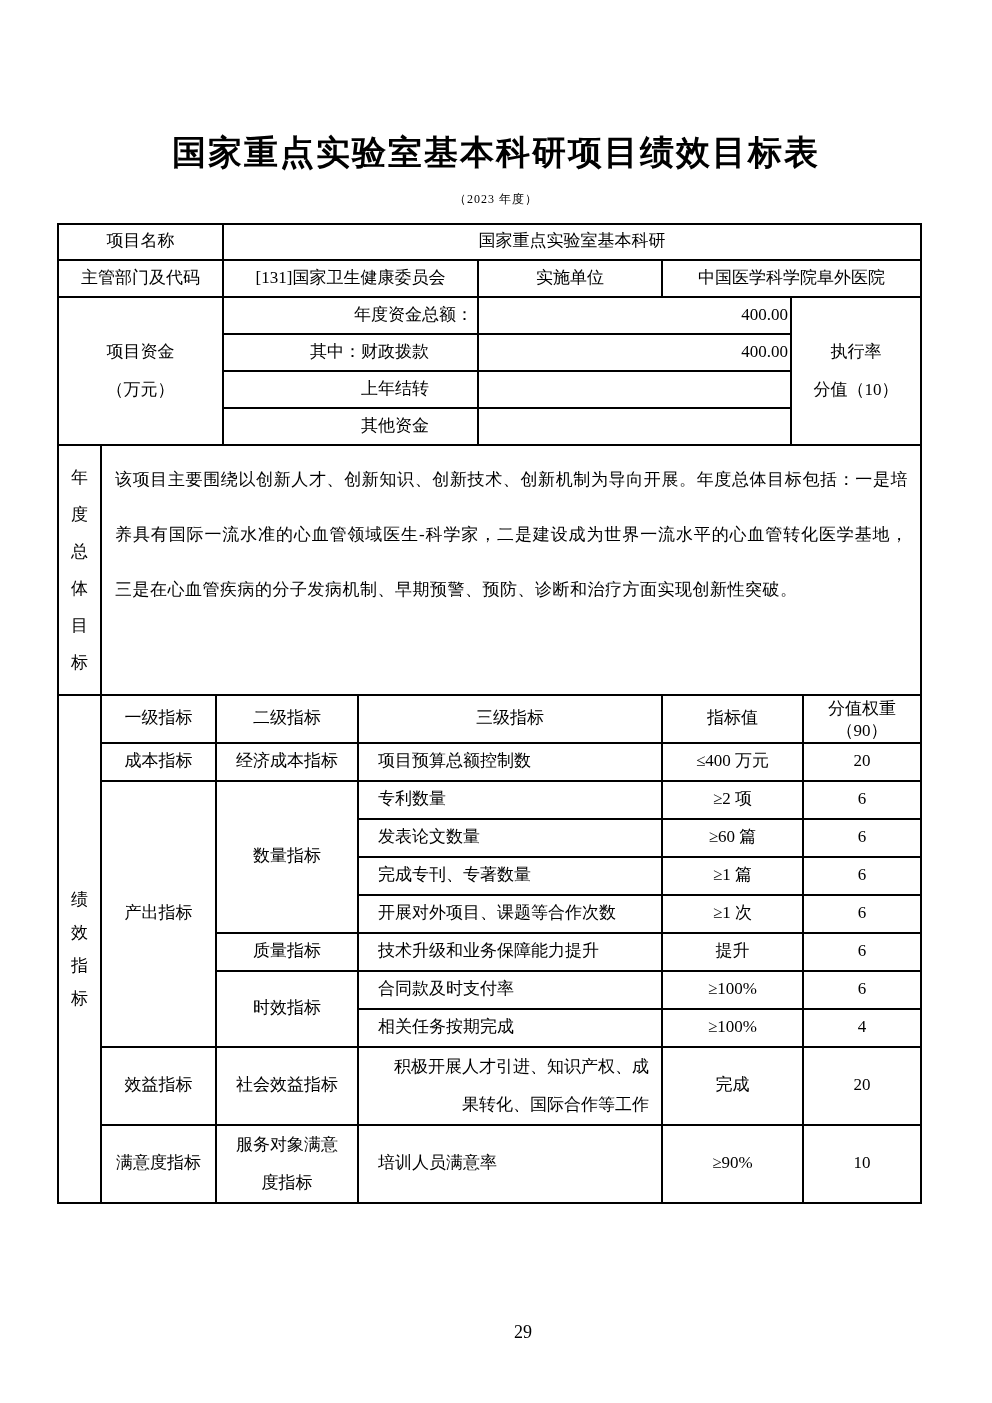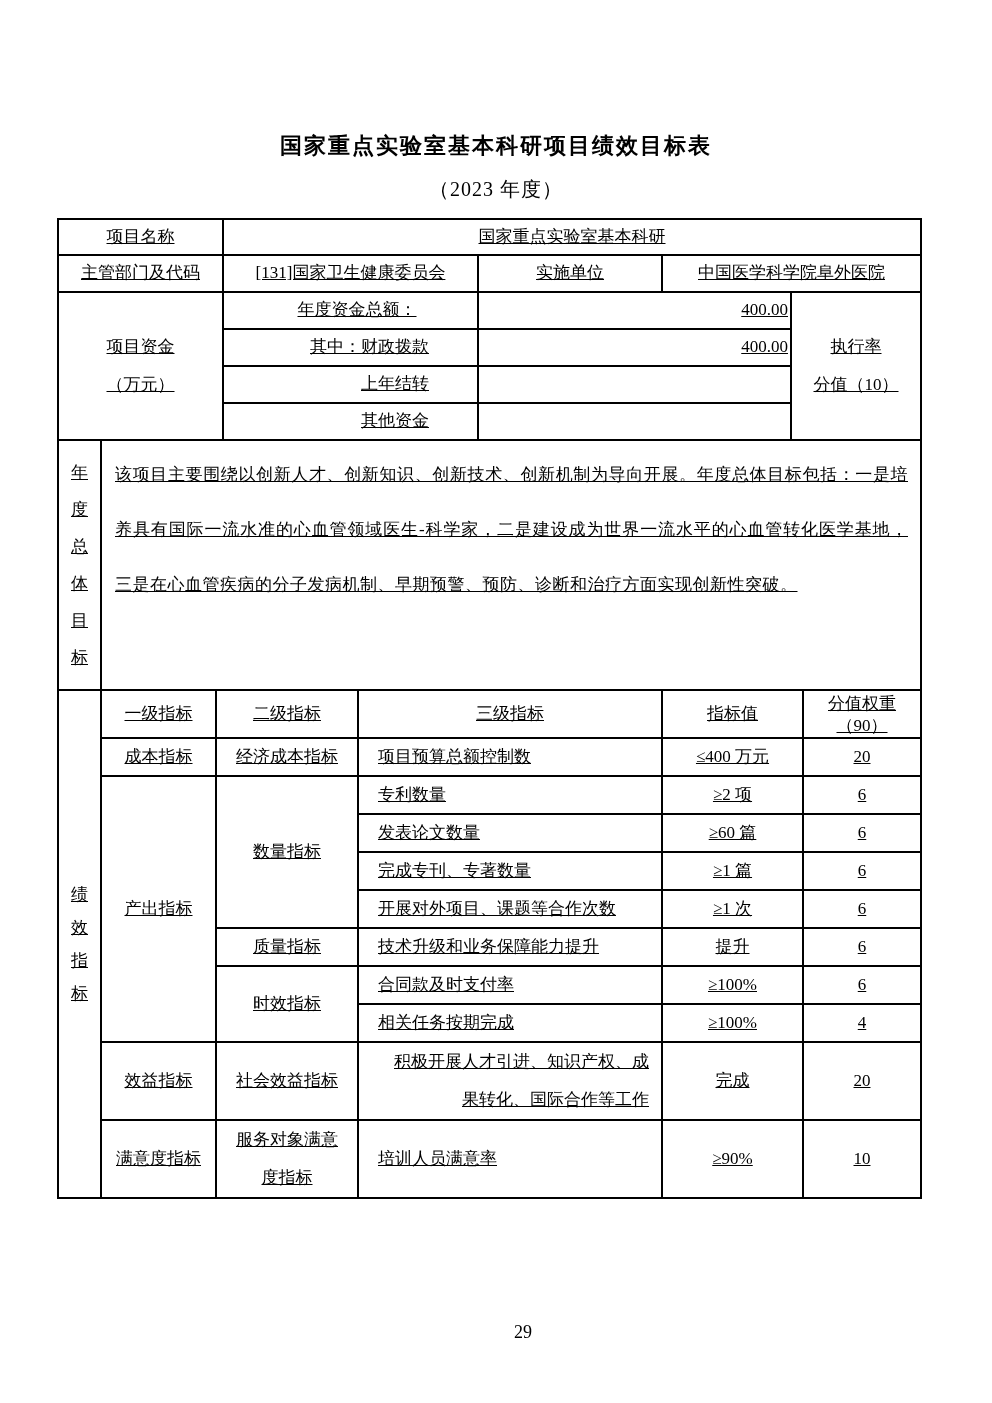--- a/index.html
+++ b/index.html
@@ -13,35 +13,34 @@
     height: 1403px;
     background: #ffffff;
     color: #000000;
     font-family: "Liberation Serif", "DejaVu Serif", serif;
     overflow: hidden;
   }
   .doc-title {
     margin: 0;
     padding-top: 133px;
     text-align: center;
-    font-size: 22px;
+    font-size: 34px;
     font-weight: bold;
     letter-spacing: 2px;
     line-height: 1.2;
   }
   .doc-subtitle {
     margin-top: 17px;
     text-align: center;
-    font-size: 20px;
+    font-size: 12px;
     letter-spacing: 1px;
   }
   .table-wrap {
     margin: 15px 0 0 57px;
     width: 863px;
-    text-decoration: underline;
   }
   table {
     border-collapse: collapse;
     table-layout: fixed;
     width: 863px;
     font-size: 17px;
   }
   table.t2, table.t3 { margin-top: -2px; }
   td {
     border: 2px solid #000000;
@@ -53,21 +52,21 @@
   }
   
   tr.h36 { height: 36px; }
   tr.h37 { height: 37px; }
   tr.h38 { height: 38px; }
   tr.h46 { height: 46px; }
   tr.h70 { height: 70px; }
   tr.h76 { height: 76px; }
   tr.h220 { height: 220px; }
   
-  td.left   { text-align: center;  padding-left: 17px; margin-left: 19px; }
+  td.left   { text-align: right;  padding-left: 17px; margin-left: 19px; }
   td.rightp { text-align: right; padding-right: 48px; }
   td.money  { text-align: right; padding-right: 2px; }
   td.goal-text {
     text-align: justify;
     vertical-align: top;
     padding: 6px 12px 0 13px;
     line-height: 55px;
     letter-spacing: 0.5px;
   }
   td.two-line { line-height: 38px; }

